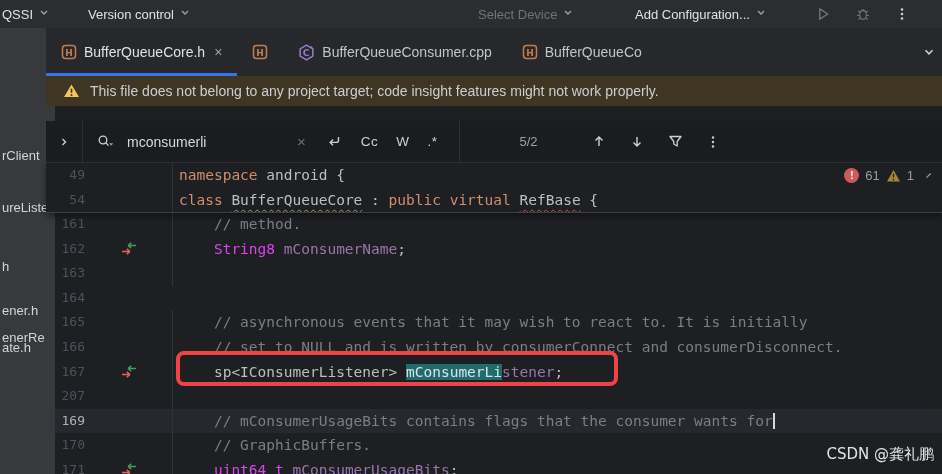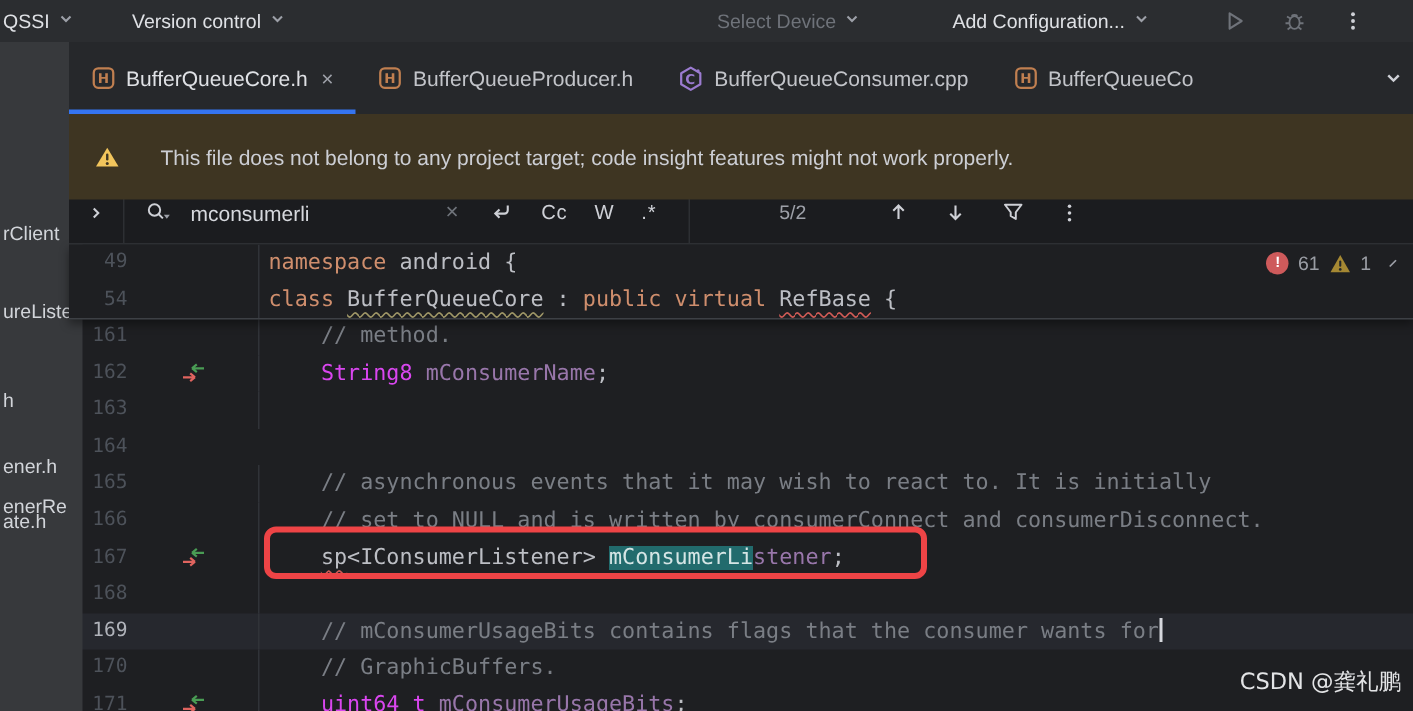--- a/index.html
+++ b/index.html
@@ -20,21 +20,21 @@
   
   .tabbar { position:absolute; left:46px; top:28px; width:896px; height:48px; background:#26282b; display:flex; align-items:stretch; z-index:15; }
   .tab { position:relative; display:flex; align-items:center; gap:7px; padding:0 15px; font-size:14px; color:#c2c4c9; white-space:nowrap; }
   .tab.active { color:#dfe1e5; }
   .tab.active .tab-underline { position:absolute; left:0; right:0; bottom:0; height:3px; background:#3574f0; }
   .tab.trunc { max-width:148px; overflow:hidden; }
   .tab .close { color:#9da0a8; font-size:14px; margin-left:2px; }
   .tab-list-chev { position:absolute; right:6px; top:50%; transform:translateY(-50%); color:#ced0d6; }
 
   
-  .banner { position:absolute; left:46px; top:76px; width:896px; height:57px; background:#3e3522; display:flex; align-items:center; gap:27px; padding-left:17px; z-index:14;text-align:right; }
+  .banner { position:absolute; left:46px; top:76px; width:896px; height:30px; background:#3e3522; display:flex; align-items:center; gap:10px; padding-left:17px; z-index:14;text-align:right; }
   .banner-text { font-size:14px; color:#ccced4; }
 
   
   .searchrow { position:absolute; left:46px; top:121px; width:896px; height:42px; background:#1b1c1f; border-bottom:1px solid #2d2f33; display:flex; align-items:center; z-index:13; }
   .sr-expand { width:37px; height:100%; display:flex; align-items:center; justify-content:center; border-right:1px solid #2d2f33; color:#ced0d6; }
   .sr-search-zone { display:flex; align-items:center; height:100%; }
   .sr-magnifier { margin:0 12px 0 14px; color:#9da0a8; }
   .sr-query { font-size:14px; color:#d6d8dd; min-width:160px; }
   .sr-icon { color:#9da0a8; margin:0 10px; }
   .sr-toggle { font-size:13.5px; color:#ced0d6; margin:0 9px; letter-spacing:.5px; }
@@ -157,21 +157,20 @@
       <span class="close">×</span>
       <div class="tab-underline"></div>
     </div>
     <div class="tab">
       <span>
         <svg width="16" height="16" viewBox="0 0 16 16">
           <rect x="1.5" y="1.5" width="13" height="13" rx="3" stroke="#c07f50" stroke-width="1.5" fill="none"></rect>
           <text x="8" y="11.6" text-anchor="middle" font-size="9" font-weight="bold" fill="#c07f50" font-family="DejaVu Sans, sans-serif">H</text>
         </svg>
       </span>
-      <span>BufferQueueProducer.h</span>
     </div>
     <div class="tab">
       <span>
         <svg width="17" height="17" viewBox="0 0 16 16">
           <polygon points="8,1 14,4.5 14,11.5 8,15 2,11.5 2,4.5" stroke="#9b7bd0" stroke-width="1.4" fill="none" stroke-linejoin="round"></polygon>
           <text x="7.6" y="11" text-anchor="middle" font-size="8.5" font-weight="bold" fill="#9b7bd0" font-family="DejaVu Sans, sans-serif">C</text>
           <circle cx="12.6" cy="3" r="1" fill="#9b7bd0"></circle>
         </svg>
       </span>
       <span>BufferQueueConsumer.cpp</span>
@@ -327,21 +326,21 @@
       <div class="ln">167</div>
       <div class="gut">
         <svg width="20" height="16" viewBox="0 0 20 16">
           <path d="M17 4.5 H9 M9 4.5 l3.2 -2.6 M9 4.5 l3.2 2.6" stroke="#499c54" stroke-width="1.5" fill="none"></path>
           <path d="M3 10.5 H11 M11 10.5 l-3.2 -2.6 M11 10.5 l-3.2 2.6" stroke="#e0645f" stroke-width="1.5" fill="none"></path>
         </svg>
       </div>
       <div class="codecell"><span class="c-plain">    </span><span class="c-plain sq-red">sp</span><span class="c-plain">&lt;IConsumerListener&gt; </span><span class="c-plain hl-match">mConsumerLi</span><span class="c-field">stener</span><span class="c-plain">;</span></div>
     </div>
     <div class="crow">
-      <div class="ln">168</div>
+      <div class="ln">207</div>
       <div class="gut"></div>
       <div class="codecell"></div>
     </div>
     <div class="crow current">
       <div class="ln">169</div>
       <div class="gut"></div>
       <div class="codecell"><span class="c-cmt">    // mConsumerUsageBits contains flags that the consumer wants for</span><span class="caret"></span></div>
     </div>
     <div class="crow">
       <div class="ln">170</div>

